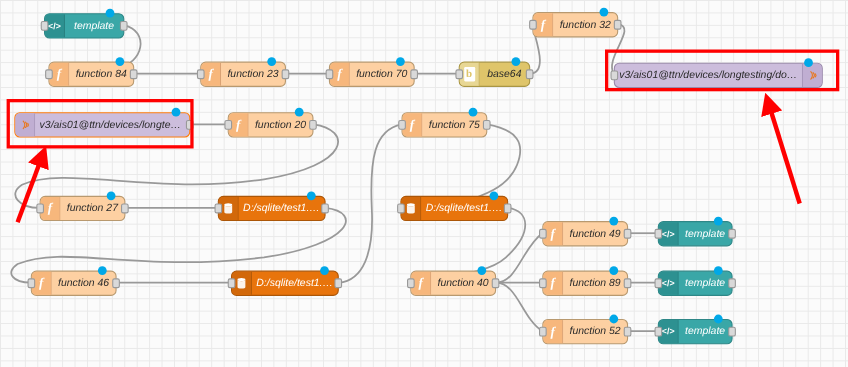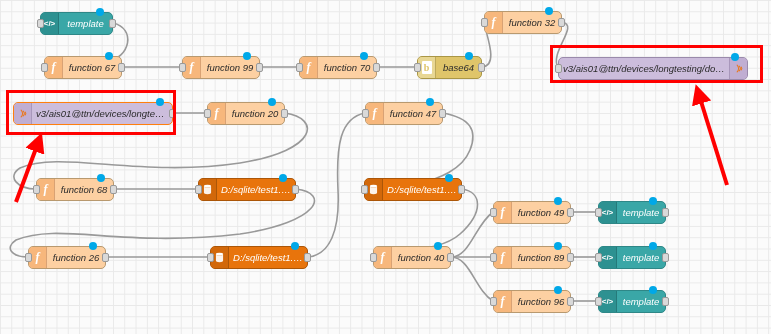--- a/index.html
+++ b/index.html
@@ -189,28 +189,28 @@
   <div id="nodes-layer">
       <div class="node tmpl inn" style="left: 40px; top: 12px; width: 73px;">
         <span class="nicon">&lt;/&gt;</span>
         <span class="nlabel">template</span>
         <span class="port in"></span>
         <span class="port out"></span>
         <span class="statusdot" style="background: rgb(0, 168, 232);"></span>
       </div>
       <div class="node fn inn" style="left: 44px; top: 56px; width: 78px;">
         <span class="nicon">f</span>
-        <span class="nlabel">function 67</span>
+        <span class="nlabel">function 84</span>
         <span class="port in"></span>
         <span class="port out"></span>
         <span class="statusdot" style="background: rgb(0, 168, 232);"></span>
       </div>
       <div class="node fn inn" style="left: 182px; top: 56px; width: 78px;">
         <span class="nicon">f</span>
-        <span class="nlabel">function 99</span>
+        <span class="nlabel">function 23</span>
         <span class="port in"></span>
         <span class="port out"></span>
         <span class="statusdot" style="background: rgb(0, 168, 232);"></span>
       </div>
       <div class="node fn inn" style="left: 299px; top: 56px; width: 78px;">
         <span class="nicon">f</span>
         <span class="nlabel">function 70</span>
         <span class="port in"></span>
         <span class="port out"></span>
         <span class="statusdot" style="background: rgb(0, 168, 232);"></span>
@@ -261,28 +261,28 @@
       </div>
       <div class="node fn inn" style="left: 207px; top: 102px; width: 78px;">
         <span class="nicon">f</span>
         <span class="nlabel">function 20</span>
         <span class="port in"></span>
         <span class="port out"></span>
         <span class="statusdot" style="background: rgb(0, 168, 232);"></span>
       </div>
       <div class="node fn inn" style="left: 365px; top: 102px; width: 78px;">
         <span class="nicon">f</span>
-        <span class="nlabel">function 47</span>
+        <span class="nlabel">function 75</span>
         <span class="port in"></span>
         <span class="port out"></span>
         <span class="statusdot" style="background: rgb(0, 168, 232);"></span>
       </div>
       <div class="node fn inn" style="left: 36px; top: 178px; width: 78px;">
         <span class="nicon">f</span>
-        <span class="nlabel">function 68</span>
+        <span class="nlabel">function 27</span>
         <span class="port in"></span>
         <span class="port out"></span>
         <span class="statusdot" style="background: rgb(0, 168, 232);"></span>
       </div>
       <div class="node sqlite inn" style="left: 198px; top: 178px; width: 98px;">
         <span class="nicon">
           <svg width="11" height="11" viewBox="0 0 16 16">
             <g fill="#ffffff">
               <ellipse cx="8" cy="3.2" rx="5.2" ry="2"></ellipse>
               <path d="M2.8 3.2 v9.6 a5.2 2 0 0 0 10.4 0 v-9.6 a5.2 2 0 0 1 -10.4 0 z" fill="#ffffff" opacity="0.92"></path>
@@ -303,21 +303,21 @@
             </g>
           </svg>
         </span>
         <span class="nlabel">D:/sqlite/test1.db</span>
         <span class="port in"></span>
         <span class="port out"></span>
         <span class="statusdot" style="background: rgb(0, 168, 232);"></span>
       </div>
       <div class="node fn inn" style="left: 28px; top: 246px; width: 78px;">
         <span class="nicon">f</span>
-        <span class="nlabel">function 26</span>
+        <span class="nlabel">function 46</span>
         <span class="port in"></span>
         <span class="port out"></span>
         <span class="statusdot" style="background: rgb(0, 168, 232);"></span>
       </div>
       <div class="node sqlite inn" style="left: 210px; top: 246px; width: 98px;">
         <span class="nicon">
           <svg width="11" height="11" viewBox="0 0 16 16">
             <g fill="#ffffff">
               <ellipse cx="8" cy="3.2" rx="5.2" ry="2"></ellipse>
               <path d="M2.8 3.2 v9.6 a5.2 2 0 0 0 10.4 0 v-9.6 a5.2 2 0 0 1 -10.4 0 z" fill="#ffffff" opacity="0.92"></path>
@@ -345,21 +345,21 @@
       </div>
       <div class="node fn inn" style="left: 493px; top: 246px; width: 78px;">
         <span class="nicon">f</span>
         <span class="nlabel">function 89</span>
         <span class="port in"></span>
         <span class="port out"></span>
         <span class="statusdot" style="background: rgb(0, 168, 232);"></span>
       </div>
       <div class="node fn inn" style="left: 493px; top: 290px; width: 78px;">
         <span class="nicon">f</span>
-        <span class="nlabel">function 96</span>
+        <span class="nlabel">function 52</span>
         <span class="port in"></span>
         <span class="port out"></span>
         <span class="statusdot" style="background: rgb(0, 168, 232);"></span>
       </div>
       <div class="node tmpl inn" style="left: 598px; top: 201px; width: 68px;">
         <span class="nicon">&lt;/&gt;</span>
         <span class="nlabel">template</span>
         <span class="port in"></span>
         <span class="port out"></span>
         <span class="statusdot" style="background: rgb(0, 168, 232);"></span>

